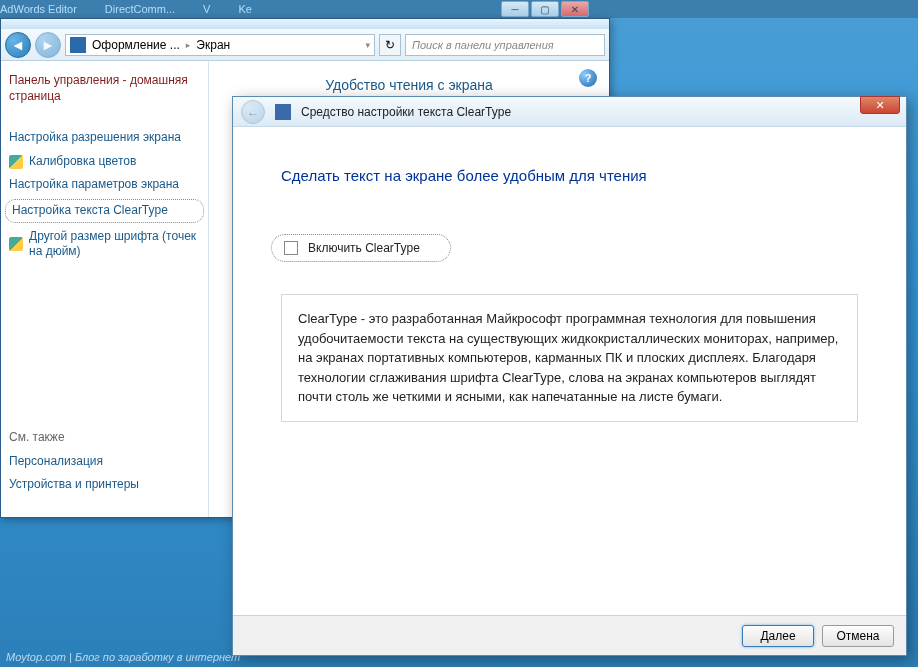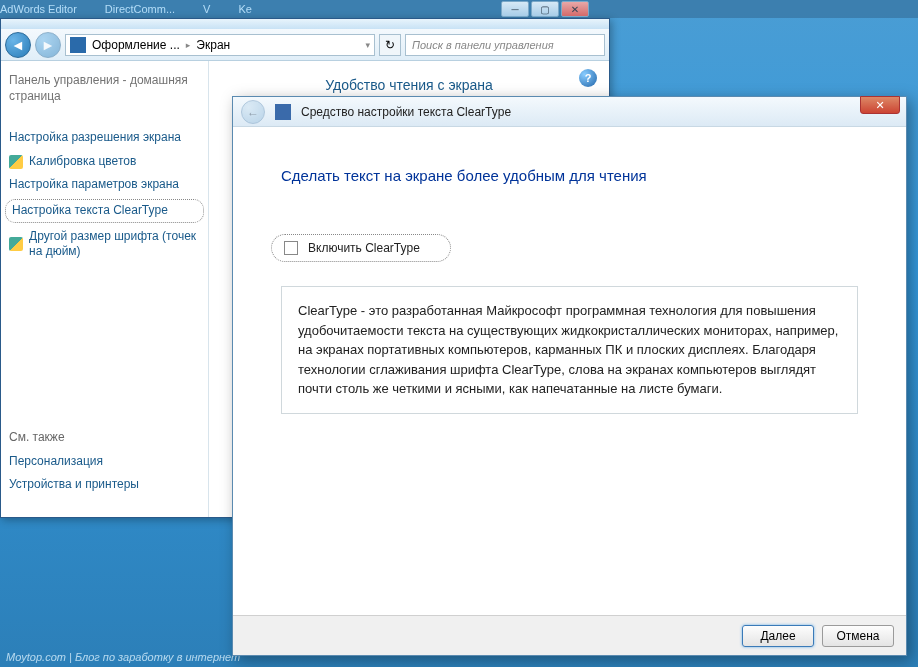--- a/index.html
+++ b/index.html
@@ -124,21 +124,21 @@
   display: flex;
   height: calc(100% - 42px);
 }
 .sidebar {
   width: 208px;
   background: #fff;
   border-right: 1px solid #d8e4ec;
   padding: 12px 8px;
 }
 .sidebar-head {
-  color: #737373;
+  color: #7f1d1d;
   font-size: 12px;
   margin-bottom: 12px;
   line-height: 1.3;
 }
 .sidebar-link {
   display: flex;
   align-items: center;
   gap: 6px;
   color: #1a5a8a;
   font-size: 12px;
@@ -253,21 +253,21 @@
   font-size: 15px;
   margin-bottom: 50px;
 }
 .checkbox-row {
   display: inline-flex;
   align-items: center;
   gap: 10px;
   border: 1px dotted #888;
   border-radius: 14px;
   padding: 6px 30px 6px 12px;
-  margin-bottom: 24px;
+  margin-bottom: 32px;
   margin-left: -10px;
 }
 .checkbox {
   width: 14px; height: 14px;
   border: 1px solid #888;
   background: #fff;
 }
 .checkbox-label { font-size: 12px; color: #222; }
 
 .description-box {

